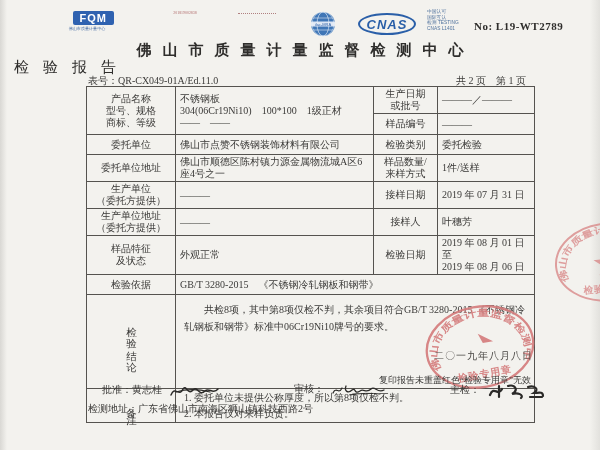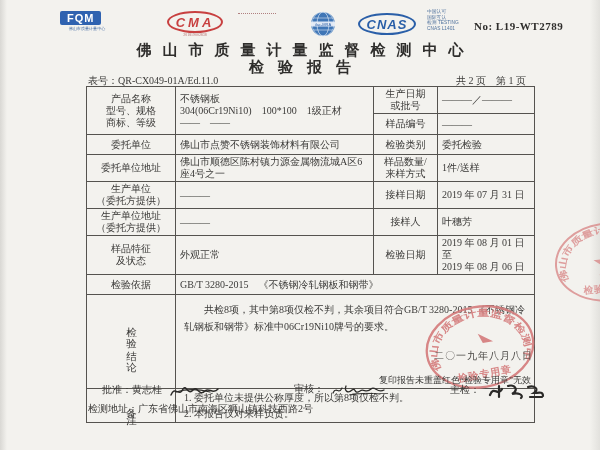--- a/index.html
+++ b/index.html
@@ -4,21 +4,21 @@
 <style>
   html,body{margin:0;padding:0;}
   body{
     width:600px;height:450px;position:relative;overflow:hidden;
     background:linear-gradient(90deg,#d9d8d4 0,#f3f2ee 7px,#f3f2ee 590px,#e2e1dd 100%);
     font-family:"Liberation Serif","DejaVu Serif",serif;
     color:#3b3a38;
   }
   .abs{position:absolute;}
   
-  .fqm-wrap{left:60px;top:8px;text-align:left;}
+  .fqm-wrap{left:60px;top:8px;text-align:right;}
   .fqm{display:inline-block;background:#2f62b0;color:#fff;font-family:"Liberation Sans",sans-serif;
        font-weight:bold;font-size:11px;padding:1px 7px;border-radius:2px;letter-spacing:1px;}
   .fqm-sub{font-size:6px;color:#4a6fa5;transform:scale(.68);transform-origin:center top;white-space:nowrap;}
   .redmark{border:2px solid #c84040;border-radius:50%;display:flex;align-items:center;justify-content:center;
        color:#c84040;font-family:"Liberation Sans",sans-serif;font-weight:bold;font-style:italic;}
   .cma-wrap{left:167px;top:11px;text-align:center;}
   .cma{width:52px;height:18px;font-size:13px;letter-spacing:3px;}
   .tiny-num{font-size:6px;color:#b06a6a;transform:scale(.65);transform-origin:center top;white-space:nowrap;}
   .cal-wrap{left:238px;top:11px;text-align:center;}
   .cal{width:46px;height:20px;font-size:12px;letter-spacing:2px;}
@@ -26,21 +26,21 @@
   .globe-wrap{left:306px;top:10px;}
   .cnas-wrap{left:358px;top:13px;text-align:center;}
   .cnas{width:54px;height:18px;border:2px solid #2a5fa8;border-radius:50%;display:flex;align-items:center;justify-content:center;
         color:#2a5fa8;font-family:"Liberation Sans",sans-serif;font-weight:bold;font-style:italic;font-size:13px;letter-spacing:1px;}
   .cnas-block{left:427px;top:9px;font-size:6px;line-height:1.15;color:#51739e;transform:scale(.8);transform-origin:left top;
         font-family:"Liberation Sans",sans-serif;}
   .report-no{left:474px;top:20px;font-size:11px;font-weight:bold;letter-spacing:.5px;color:#2f2e2c;}
   
   .title{left:0;top:41px;width:100%;text-align:center;font-size:15px;font-weight:600;
          letter-spacing:11px;padding-left:11px;box-sizing:border-box;color:#2f2e2c;}
-  .subtitle{left:0;top:58px;width:100%;text-align:center;font-size:15px;font-weight:700;
+  .subtitle{left:0;top:58px;width:100%;text-align:left;font-size:15px;font-weight:400;
          letter-spacing:14px;padding-left:14px;box-sizing:border-box;color:#2f2e2c;}
   .meta-left{left:88px;top:74px;font-size:10px;}
   .meta-right{right:74px;top:74px;font-size:10px;}
   
   table.rpt{position:absolute;left:86px;top:86px;width:448px;border-collapse:collapse;table-layout:fixed;}
   table.rpt td{border:1px solid #55534f;font-size:10px;padding:1px 4px;vertical-align:middle;color:#3b3a38;}
   td.lbl{text-align:center;}
   td.val{text-align:left;}
   .ctr{text-align:left;}
   .small-lh{line-height:1.2;}
@@ -64,21 +64,20 @@
 </style>
 </head>
 <body>
 
 <div class="abs fqm-wrap">
   <div class="fqm">FQM</div>
   <div class="fqm-sub">佛山市质量计量中心</div>
 </div>
 
 <div class="abs cma-wrap">
-  <div class="redmark cma">CMA</div>
   <div class="tiny-num">201819002838</div>
 </div>
 
 <div class="abs cal-wrap">
   <div class="dotline"></div>
 </div>
 
 <div class="abs globe-wrap">
   <svg width="34" height="28" viewBox="0 0 34 28">
     <circle cx="17" cy="14" r="12" fill="#3f76b6"></circle>

